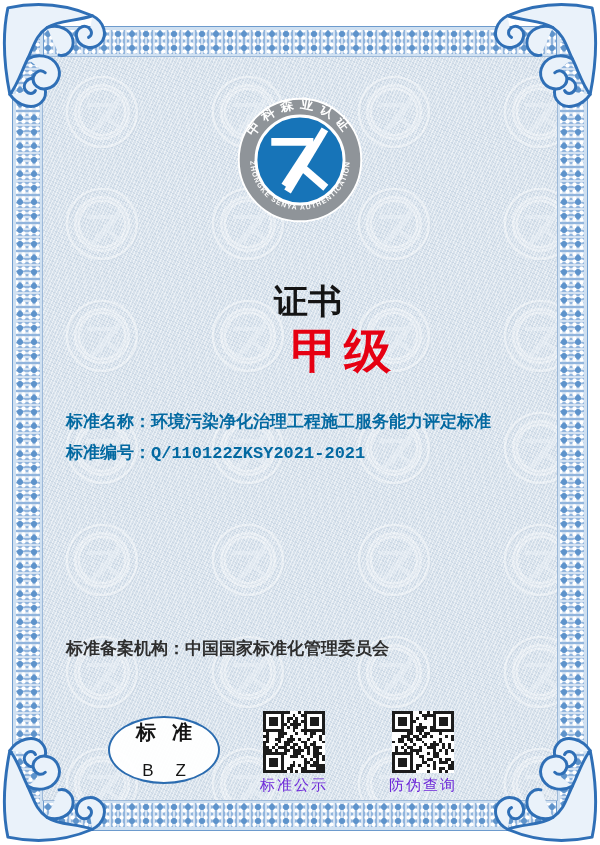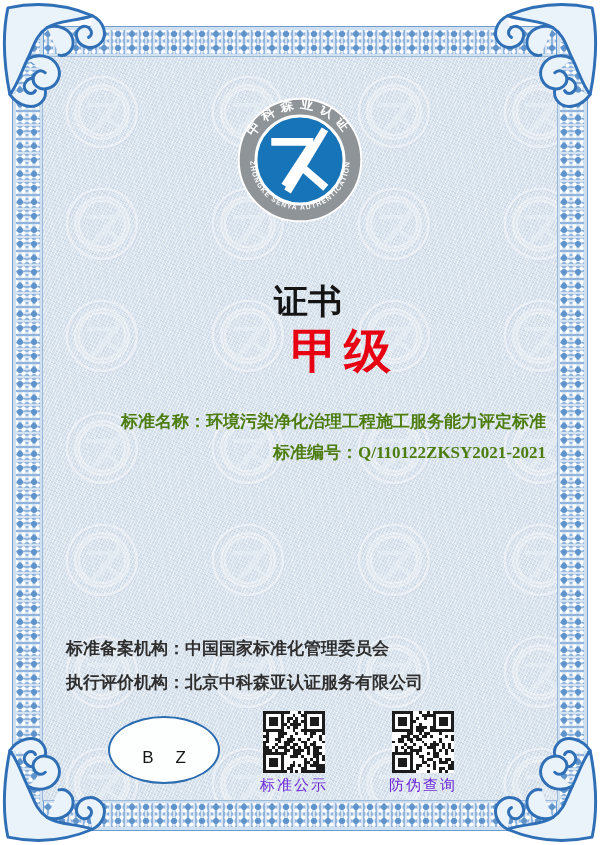--- a/index.html
+++ b/index.html
@@ -57,21 +57,21 @@
   .title-1{top:236px;}
   .title-2{top:281px;padding-left:8px;}
   .grade{
     position:absolute;left:0;width:600px;top:320px;text-align:center;
     font-family:"Liberation Serif",serif;font-weight:bold;font-size:47px;color:#e60012;
     letter-spacing:6px;
     padding-left:44px;
   }
   .meta{
     position:absolute;left:66px;width:480px;
-    font-family:Liberation Serif, serif;font-weight:600;font-size:17px;color:#4d7c0f;text-align:right;
+    font-family:Liberation Mono, monospace;font-weight:600;font-size:17px;color:#0369a1;
   }
   .meta-name{top:410px;}
   .meta-no{top:441px;}
   .meta .val{font-weight:600;}
   .body-par{
     position:absolute;left:63px;top:468px;width:477px;margin:0;
     font-size:17.5px;line-height:30px;color:#3b3b3b;font-weight:500;
     text-indent:2em;text-align:justify;
   }
   .org{
@@ -176,23 +176,23 @@
 
     <div class="grade">甲级</div>
 
     <div class="meta meta-name"><span>标准名称：</span><span class="val">环境污染净化治理工程施工服务能力评定标准</span></div>
 
     <div class="meta meta-no"><span>标准编号：</span><span class="val">Q/110122ZKSY2021-2021</span></div>
 
 
     <div class="org org-1"><span>标准备案机构：</span><span>中国国家标准化管理委员会</span></div>
 
-    <div class="org org-2"><span>执行评价机构：</span><span>北京中科森亚认证服务有限公司</span></div>
 
     <div class="stamp">
+      <div class="stamp-l1">标准</div>
       <div class="stamp-l2">BZ</div>
     </div>
 
     <div class="qr-block qr-1">
       <svg class="qr" viewBox="0 0 21 21" fill="#1c1c1c">
           <rect x="0" y="0" width="1" height="1"></rect>
           <rect x="1" y="0" width="1" height="1"></rect>
           <rect x="2" y="0" width="1" height="1"></rect>
           <rect x="3" y="0" width="1" height="1"></rect>
           <rect x="4" y="0" width="1" height="1"></rect>

